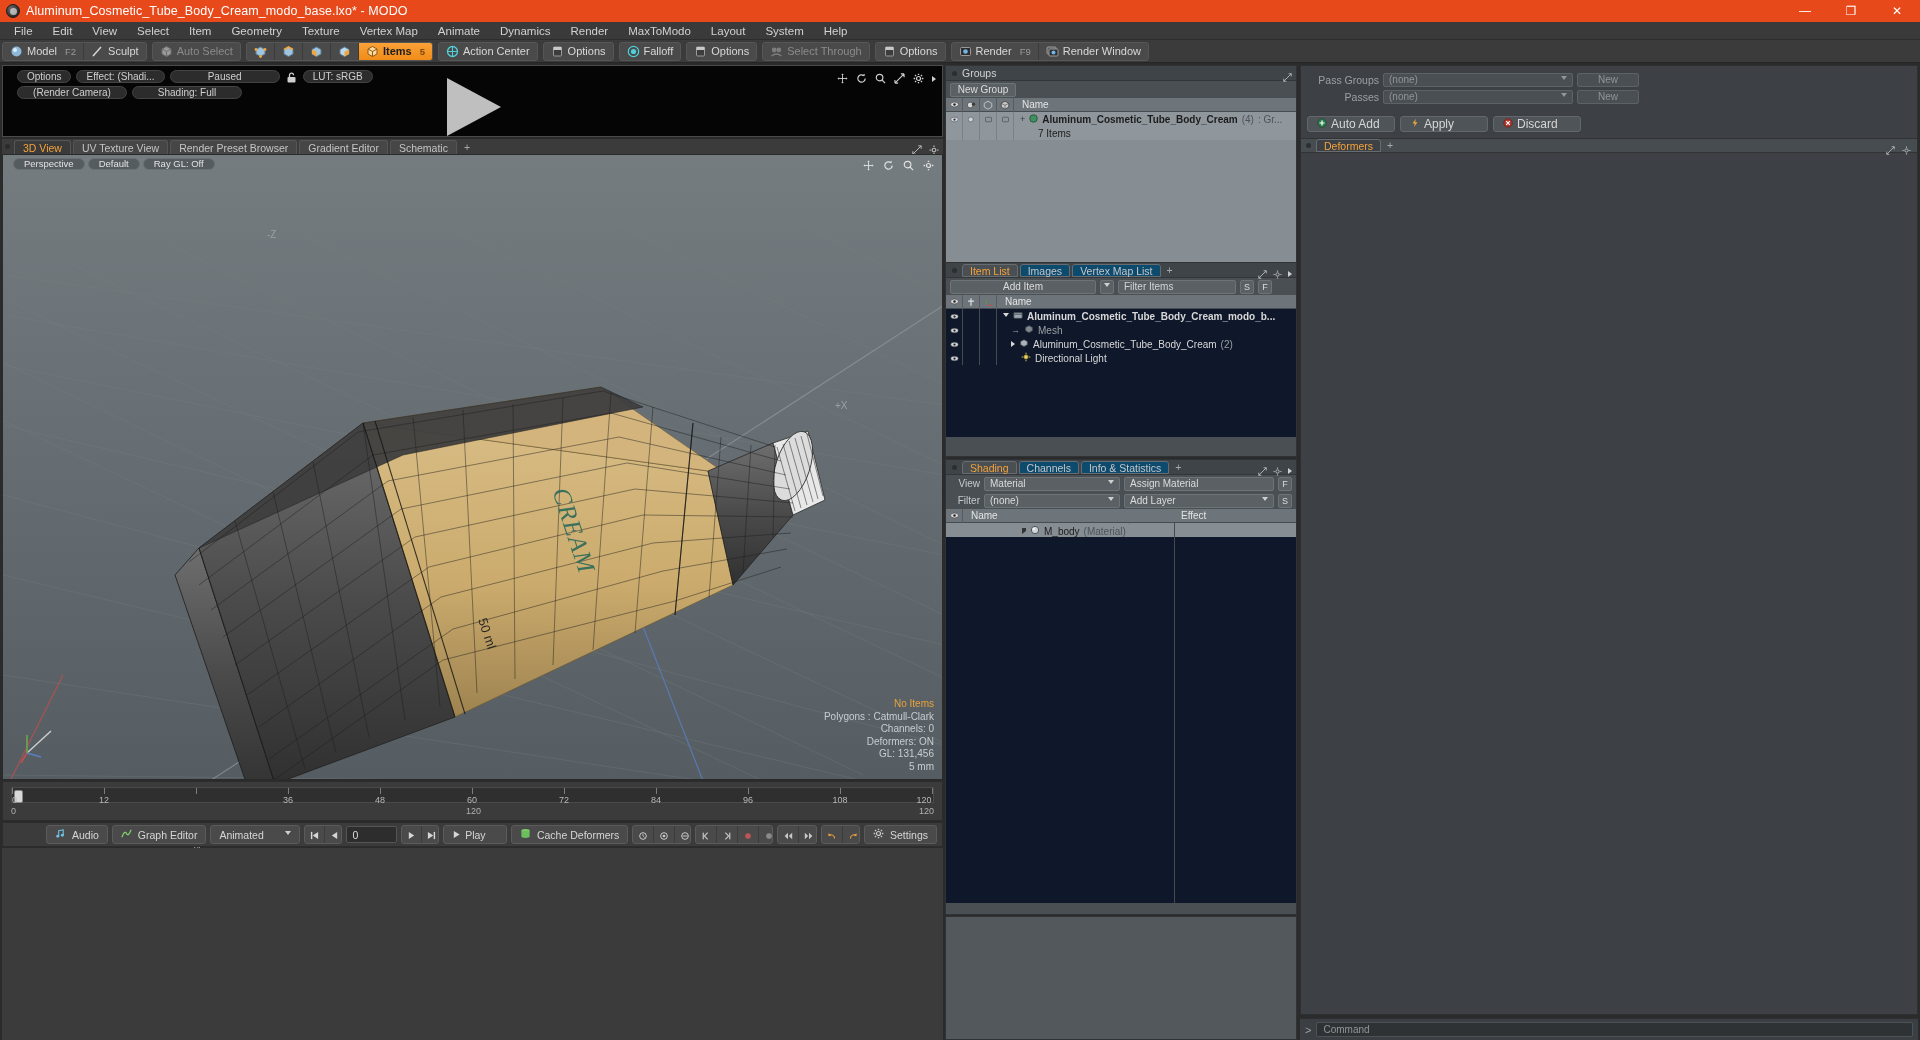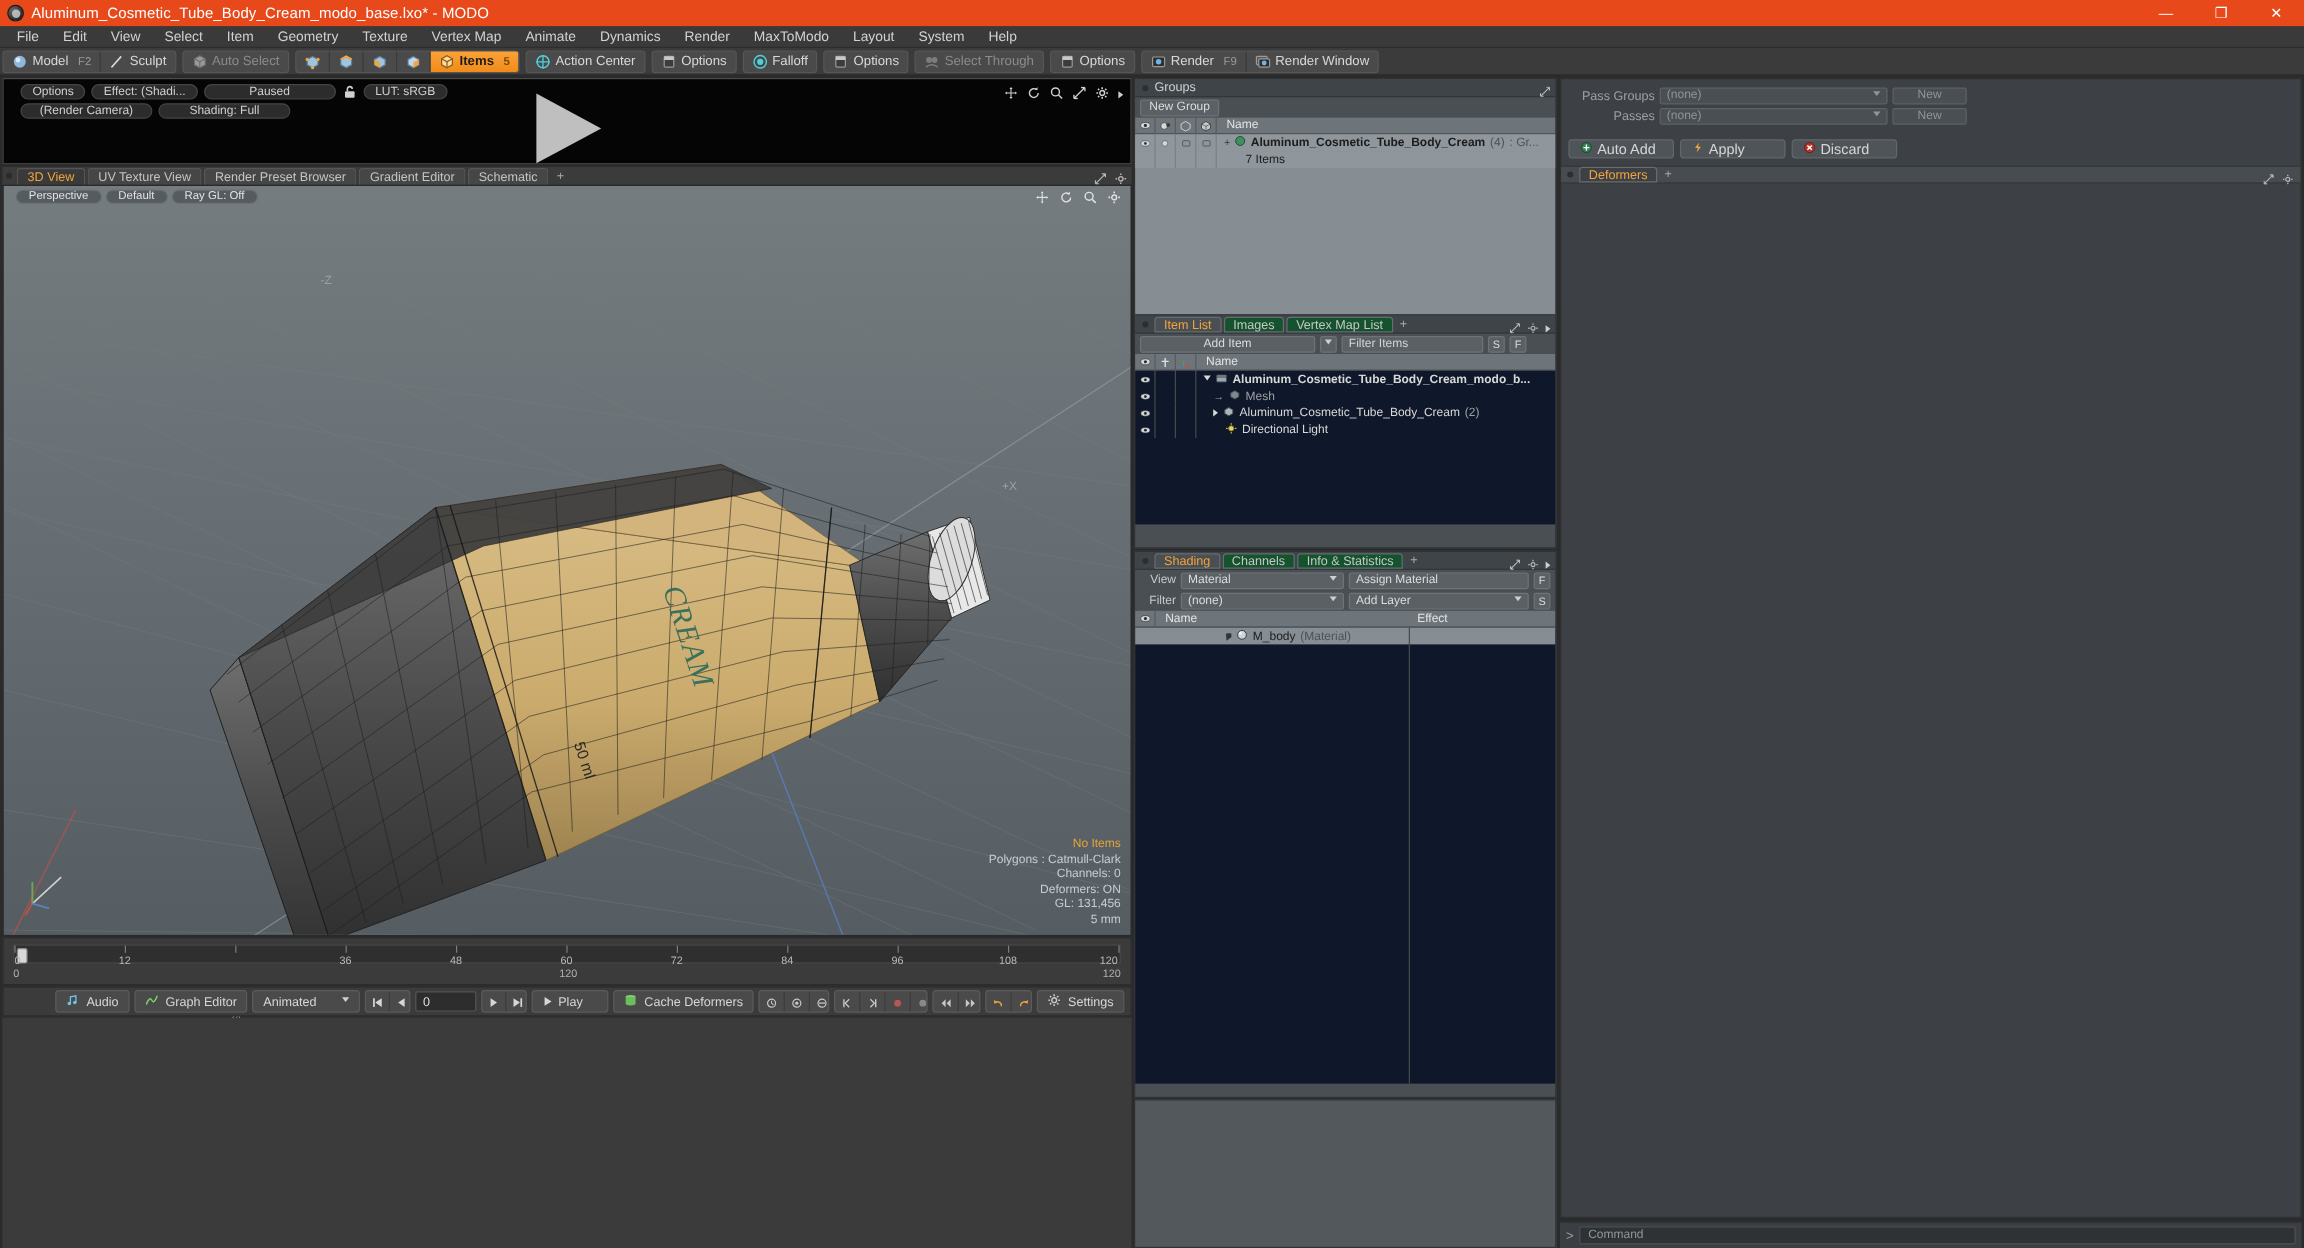--- a/index.html
+++ b/index.html
@@ -115,21 +115,21 @@
 
   
   .dock{ position:absolute; left:945px; top:65px; width:352px; height:850px; }
   .pnl{ position:absolute; left:0; background:#4a4f53; border:1px solid #2f3336; }
   .pnl-head{ height:15px; background:#3f4448; display:flex; align-items:center;
     padding-left:6px; position:relative; border-bottom:1px solid #32363a; }
   .pnl-head .dot{ width:5px; height:5px; border-radius:50%; background:#2b2f32; margin-right:5px; }
   .pnl-title{ font-size:10.5px; color:#d2d2d2; }
   .pnl-head .hicons{ position:absolute; right:4px; top:2px; display:flex; gap:6px; align-items:center; }
   .ptab{ font-size:10.5px; padding:0 7px; height:13px; line-height:13px; color:#c6c6c6;
-    background:#14532d; border:1px solid #666c70; border-radius:3px 3px 0 0; margin-right:2px; }
+    background:#0c4a6e; border:1px solid #666c70; border-radius:3px 3px 0 0; margin-right:2px; }
   .ptab.active{ color:#f3a33c; background:#4a4f53; }
   .ptab.plus{ background:none; border:none; color:#aaa; padding:0 4px; }
   .toolrow{ height:17px; display:flex; align-items:center; gap:4px; padding:1px 4px; background:#4a4f53; }
   .tfield{ height:14px; background:#5a6064; border:1px solid #6d7478; border-radius:2px;
     font-size:10px; color:#dcdcdc; display:flex; align-items:center; padding:0 5px; }
   .tfield.ctr{ justify-content:center; }
   .tfield .caret{ margin-left:auto; font-size:7px; color:#c0c0c0; }
   .sqbtn{ width:14px; height:14px; background:#5a6064; border:1px solid #6d7478;
     border-radius:2px; font-size:9px; color:#dcdcdc; display:flex;
     align-items:center; justify-content:center; }

